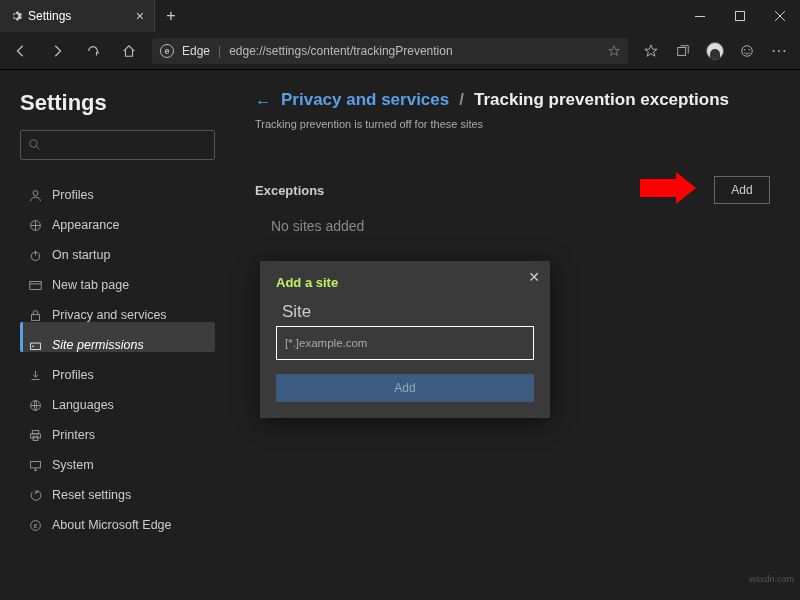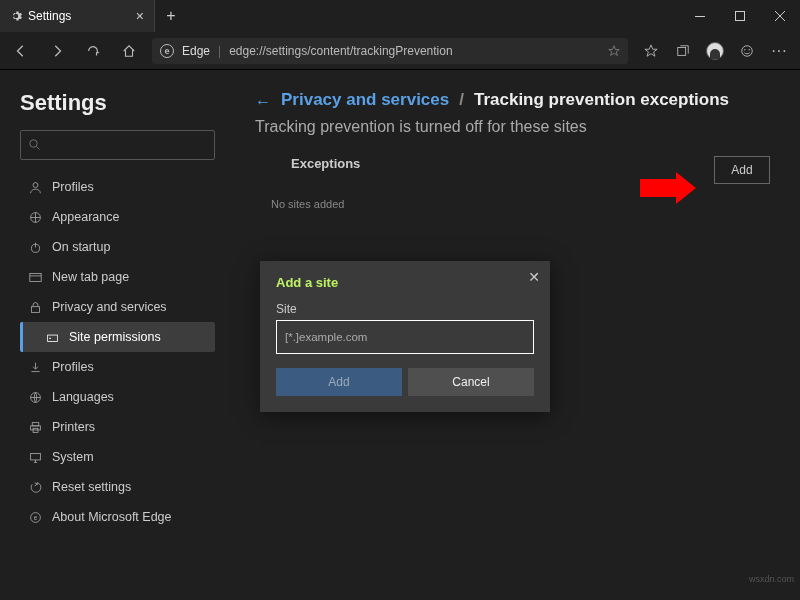--- a/index.html
+++ b/index.html
@@ -23,47 +23,47 @@
 .right-icons { display:flex; gap:6px; align-items:center; }
 .avatar { width:18px; height:18px; border-radius:50%; background:#ddd; border:1px solid #555; display:flex; align-items:center; justify-content:center; }
 .avatar::after { content:""; width:10px; height:10px; border-radius:50% 50% 0 0; background:#333; position:relative; top:3px; }
 
 
 .content { display:flex; height: calc(600px - 70px); }
 .sidebar { width: 225px; padding: 20px 10px 10px 20px; }
 .sidebar h1 { font-size: 22px; font-weight: 600; color: #eee; margin-bottom: 14px; }
 .search-box { height: 30px; border:1px solid #555; border-radius:2px; display:flex; align-items:center; padding:0 8px; gap:8px; color:#888; font-size:12px; margin-bottom:12px; }
 .nav { list-style:none; }
-.nav li { height: 30px; display:flex; align-items:center; gap:10px; padding:0 8px; font-size:12.5px; color:#ccc; cursor:pointer; border-radius:2px; }
-.nav li.active { background:#3d3d3d; color:#fff; border-left:3px solid #5aa0e6; padding-left:22px; }
+.nav li { height: 30px; display:flex; align-items:flex-end; gap:10px; padding:0 8px; font-size:12.5px; color:#ccc; cursor:pointer; border-radius:2px; }
+.nav li.active { background:#3d3d3d; color:#fff; border-left:3px solid #5aa0e6; padding-left:5px;font-style:italic; }
 .nav li .nicon { width:14px; display:flex; justify-content:center; color:#aaa; }
 
 
 .panel { flex:1; padding: 20px 30px; position: relative; }
 .breadcrumb { display:flex; align-items:center; gap:10px; font-size:17px; font-weight:600; margin-bottom:8px; }
 .breadcrumb .back { color:#5aa0e6; font-size:16px; }
 .breadcrumb .link { color:#5aa0e6; }
 .breadcrumb .sep { color:#888; }
 .breadcrumb .current { color:#eee; }
-.sub { font-size:16px; color:#aaa; margin-bottom:20px; }
-.section-row { display:flex; align-items:flex-start; justify-content:space-between;margin-left:36px; }
+.sub { font-size:11px; color:#aaa; margin-bottom:46px; }
+.section-row { display:flex; align-items:center; justify-content:space-between; }
 .section-title { font-size:13px; font-weight:600; color:#ccc; }
 .add-btn { width:56px; height:28px; border:1px solid #666; background:transparent; color:#ccc; font-size:12px; cursor:pointer; }
-.empty { font-size:11px; color:#888; padding:14px 0 0 16px; }
+.empty { font-size:14px; color:#888; padding:14px 0 0 16px; }
 
 
 .arrow { position:absolute; left:640px; top:172px; display:flex; align-items:center; }
 .arrow-shaft { width:36px; height:18px; background:#ff0000; }
 .arrow-head { width:0; height:0; border-top:16px solid transparent; border-bottom:16px solid transparent; border-left:20px solid #ff0000; }
 
 
 .dialog { position:absolute; left:260px; top:261px; width:290px; background:#3a3a3a; padding:14px 16px 16px; box-shadow:0 4px 20px rgba(0,0,0,.5); }
 .dialog h2 { font-size:13px; font-weight:600; color:#bef264; margin-bottom:12px; }
 .dialog .close { position:absolute; right:10px; top:8px; color:#ccc; font-size:14px; cursor:pointer; }
-.dialog label { font-size:12px; color:#ccc; display:block; margin-bottom:4px; }
+.dialog label { font-size:17px; color:#ccc; display:block; margin-bottom:4px;margin-left:6px; }
 .dialog input { width:100%; height:28px; background:#3a3a3a; border:1.5px solid #fff; color:#ccc; font-size:11.5px; padding:16px 8px; margin-bottom:14px; outline:none; }
 .dialog input::placeholder { color:#aaa; }
 .dialog-btns { display:flex; gap:6px; }
 .dialog-btns button { flex:1; height:28px; border:none; font-size:12px; cursor:pointer; }
 .btn-primary { background:#3b5c80; color:#9ab; }
 .btn-cancel { background:#4f4f4f; color:#eee; }
 
 .watermark { position:absolute; right:6px; bottom:16px; font-size:9px; color:#555; }
 
 svg { display:block; }
@@ -301,17 +301,16 @@
     <div class="arrow-head"></div>
 </div>
 
 <div class="dialog">
   <span class="close">✕</span>
   <h2>Add a site</h2>
   <label>Site</label>
   <input type="text" placeholder="[*.]example.com" style="">
   <div class="dialog-btns">
     <button class="btn-primary">Add</button>
-    <button class="btn-cancel">Cancel</button>
   </div>
 </div>
 
 <div class="watermark">wsxdn.com</div>
 
 </body></html>

